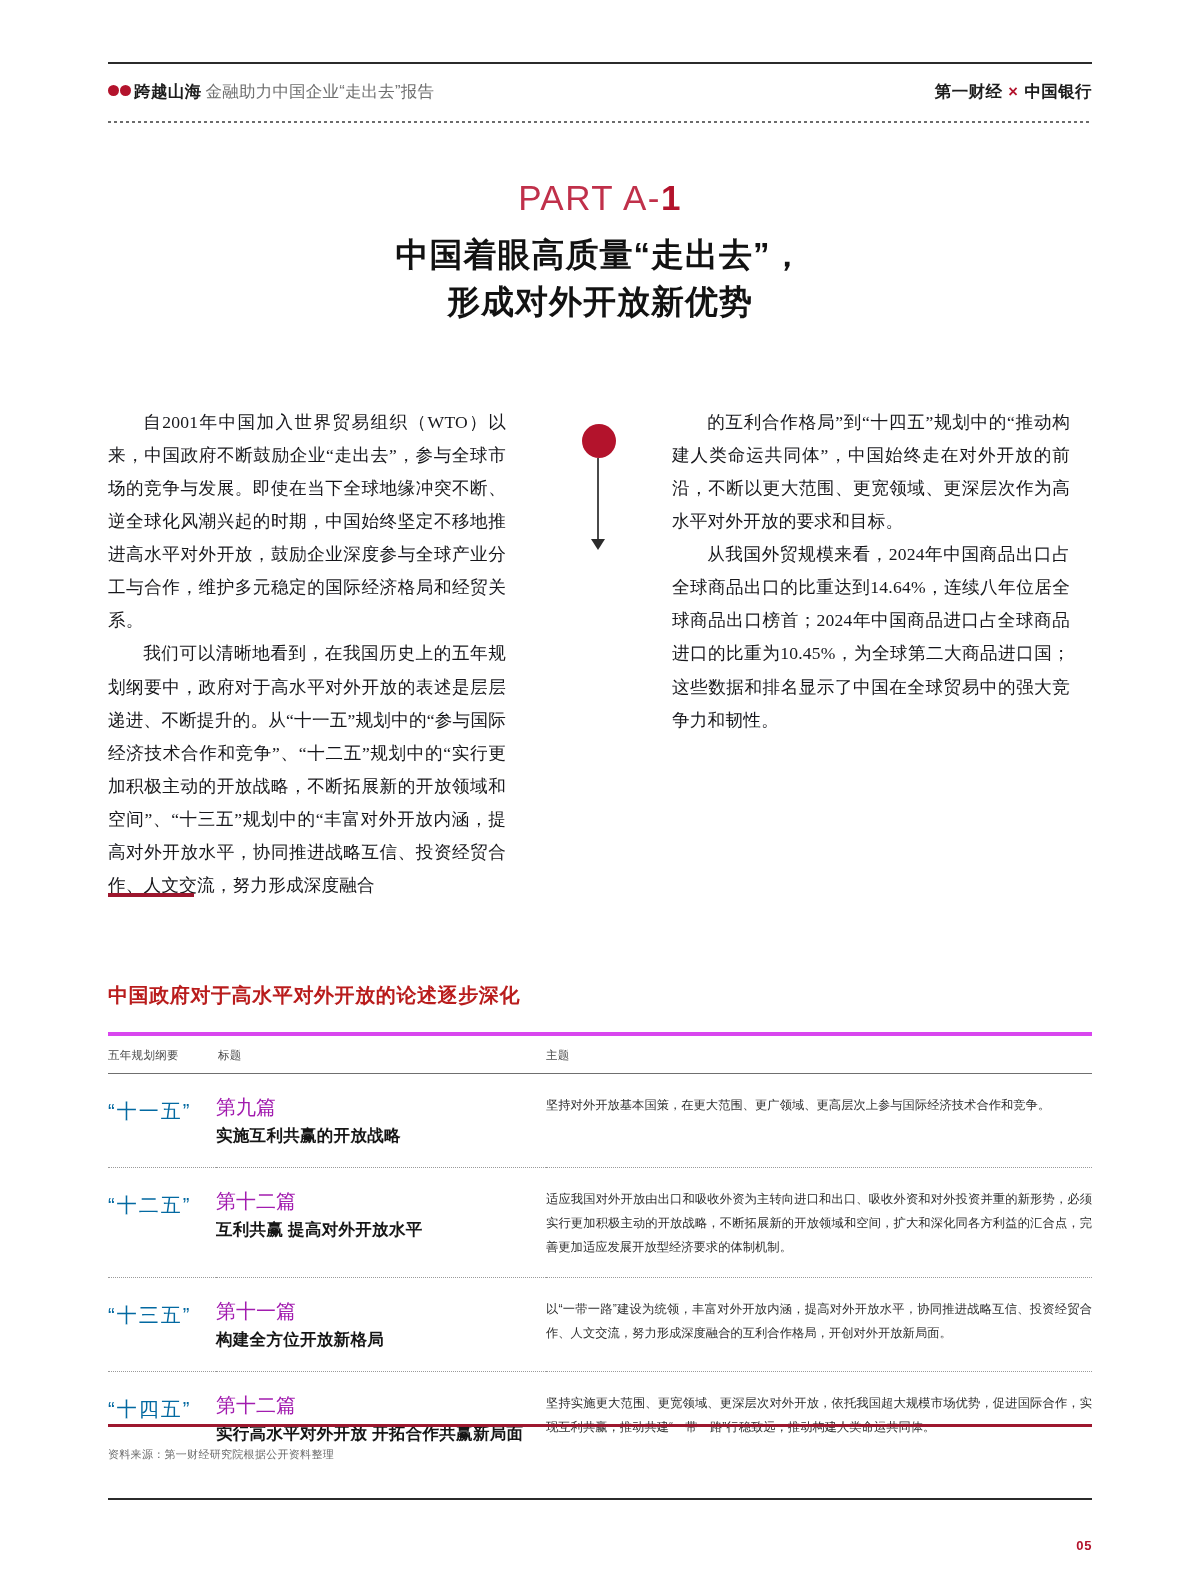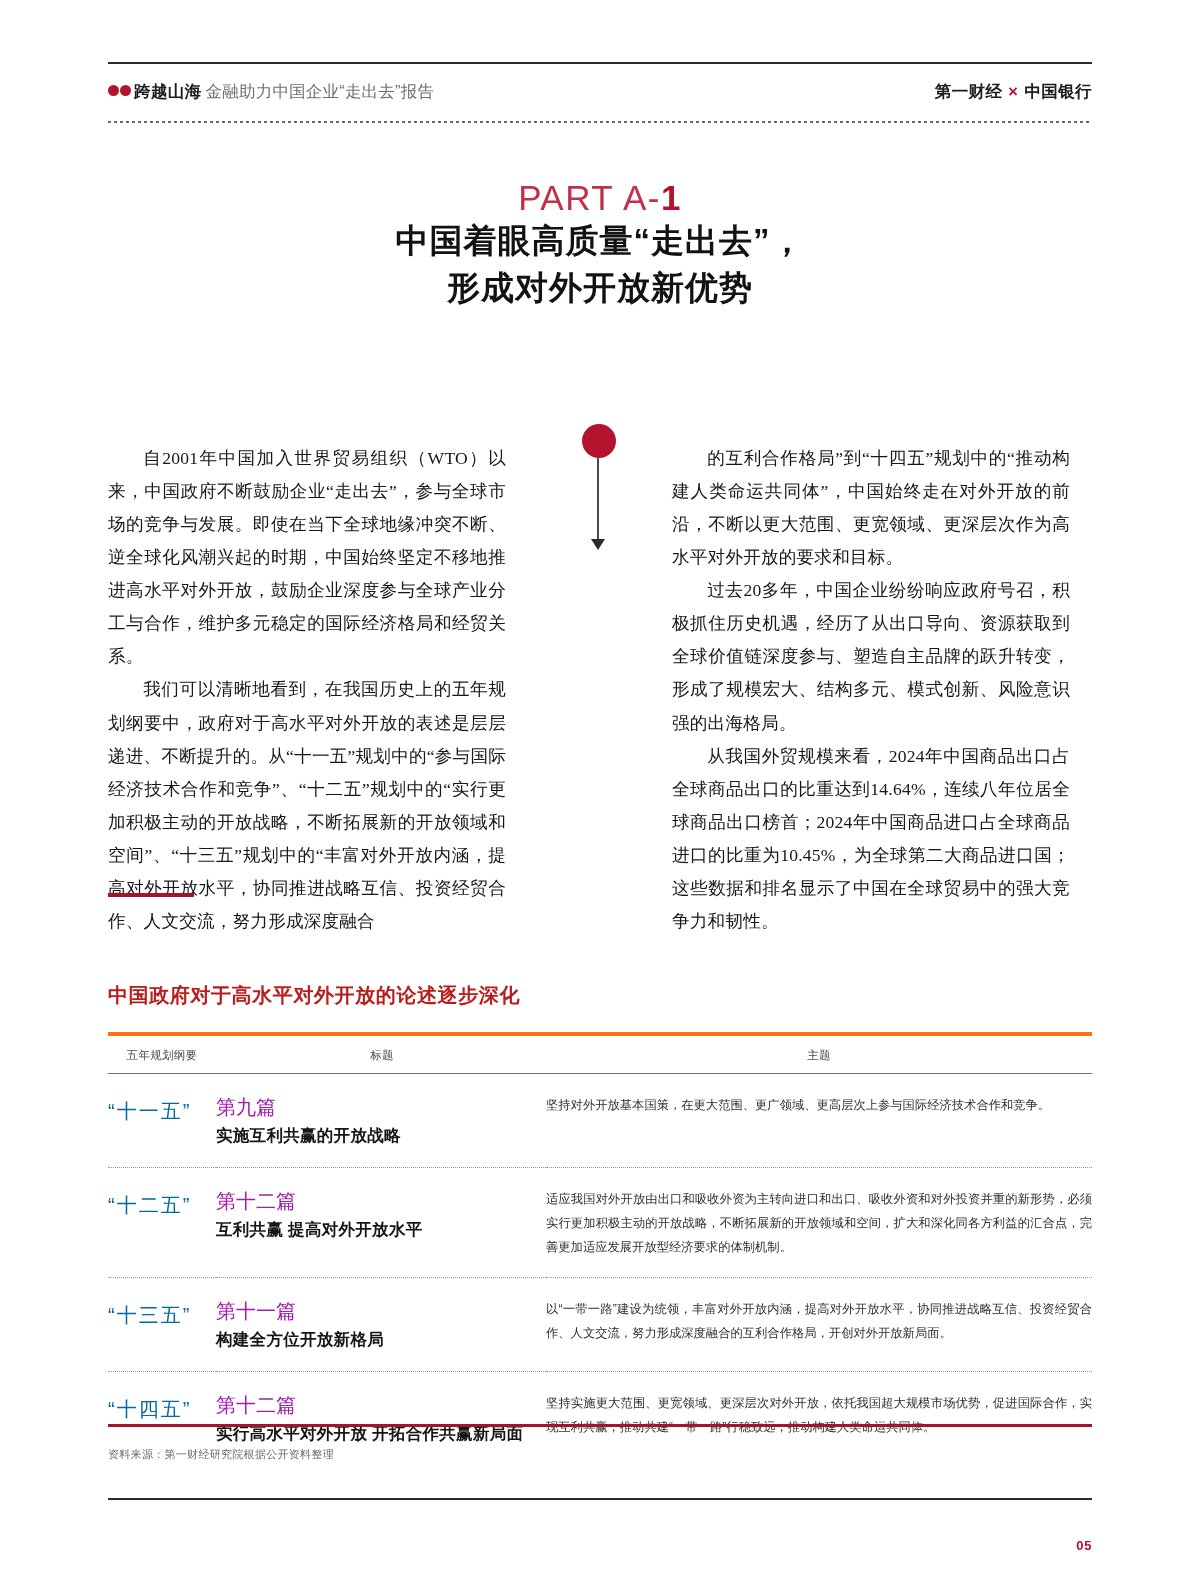--- a/index.html
+++ b/index.html
@@ -116,28 +116,28 @@
   .part-label .part-num {
     font-weight: bold;
     color: #b3132c;
   }
   .title-line {
     font-size: 33px;
     font-weight: bold;
     color: #121212;
     letter-spacing: 1px;
     line-height: 1.42;
-    margin-top: 3px;
+    margin-top: 17px;
   }
   .title-line + .title-line { margin-top: 0; }
 
   
   .body-cols {
     position: absolute;
-    top: 442px;
+    top: 406px;
     left: 108px;
     width: 984px;
     height: 500px;
   }
   .col {
     position: absolute;
     top: 0;
     width: 398px;
     font-family: "Liberation Serif", "DejaVu Serif", serif;
     font-size: 17.6px;
@@ -213,26 +213,26 @@
     top: 1032px;
     width: 984px;
     border-collapse: collapse;
     table-layout: fixed;
   }
   .tbl col.c1 { width: 108px; }
   .tbl col.c2 { width: 330px; }
   .tbl col.c3 { width: 546px; }
 
   .tbl thead th {
-    text-align: center;
+    text-align: left;
     font-weight: normal;
     font-size: 11.5px;
     color: #4a4a4a;
     padding: 12px 0 10px 0;
-    border-top: 4px solid #f97316;
+    border-top: 4px solid #d946ef;
     vertical-align: bottom;
     letter-spacing: 0.3px;
   }
   .tbl thead th.h2 { padding-left: 2px; }
   .tbl tbody tr { vertical-align: top; }
   .tbl tbody td {
     padding: 18px 0 18px 0;
     border-top: 1px dotted #9a9a9a;
   }
   .tbl tbody tr.first td {
@@ -342,21 +342,20 @@
     <div class="head"></div>
   </div>
 
   <div class="body-cols">
     <div class="col col-left">
       <p>自2001年中国加入世界贸易组织（WTO）以来，中国政府不断鼓励企业“走出去”，参与全球市场的竞争与发展。即使在当下全球地缘冲突不断、逆全球化风潮兴起的时期，中国始终坚定不移地推进高水平对外开放，鼓励企业深度参与全球产业分工与合作，维护多元稳定的国际经济格局和经贸关系。</p>
       <p>我们可以清晰地看到，在我国历史上的五年规划纲要中，政府对于高水平对外开放的表述是层层递进、不断提升的。从“十一五”规划中的“参与国际经济技术合作和竞争”、“十二五”规划中的“实行更加积极主动的开放战略，不断拓展新的开放领域和空间”、“十三五”规划中的“丰富对外开放内涵，提高对外开放水平，协同推进战略互信、投资经贸合作、人文交流，努力形成深度融合</p>
     </div>
     <div class="col col-right">
       <p>的互利合作格局”到“十四五”规划中的“推动构建人类命运共同体”，中国始终走在对外开放的前沿，不断以更大范围、更宽领域、更深层次作为高水平对外开放的要求和目标。</p>
-      <p>过去20多年，中国企业纷纷响应政府号召，积极抓住历史机遇，经历了从出口导向、资源获取到全球价值链深度参与、塑造自主品牌的跃升转变，形成了规模宏大、结构多元、模式创新、风险意识强的出海格局。</p>
       <p>从我国外贸规模来看，2024年中国商品出口占全球商品出口的比重达到14.64%，连续八年位居全球商品出口榜首；2024年中国商品进口占全球商品进口的比重为10.45%，为全球第二大商品进口国；这些数据和排名显示了中国在全球贸易中的强大竞争力和韧性。</p>
     </div>
   </div>
 
   <div class="col-underline"></div>
 
   <div class="table-title">中国政府对于高水平对外开放的论述逐步深化</div>
 
   <table class="tbl">
     <colgroup>

